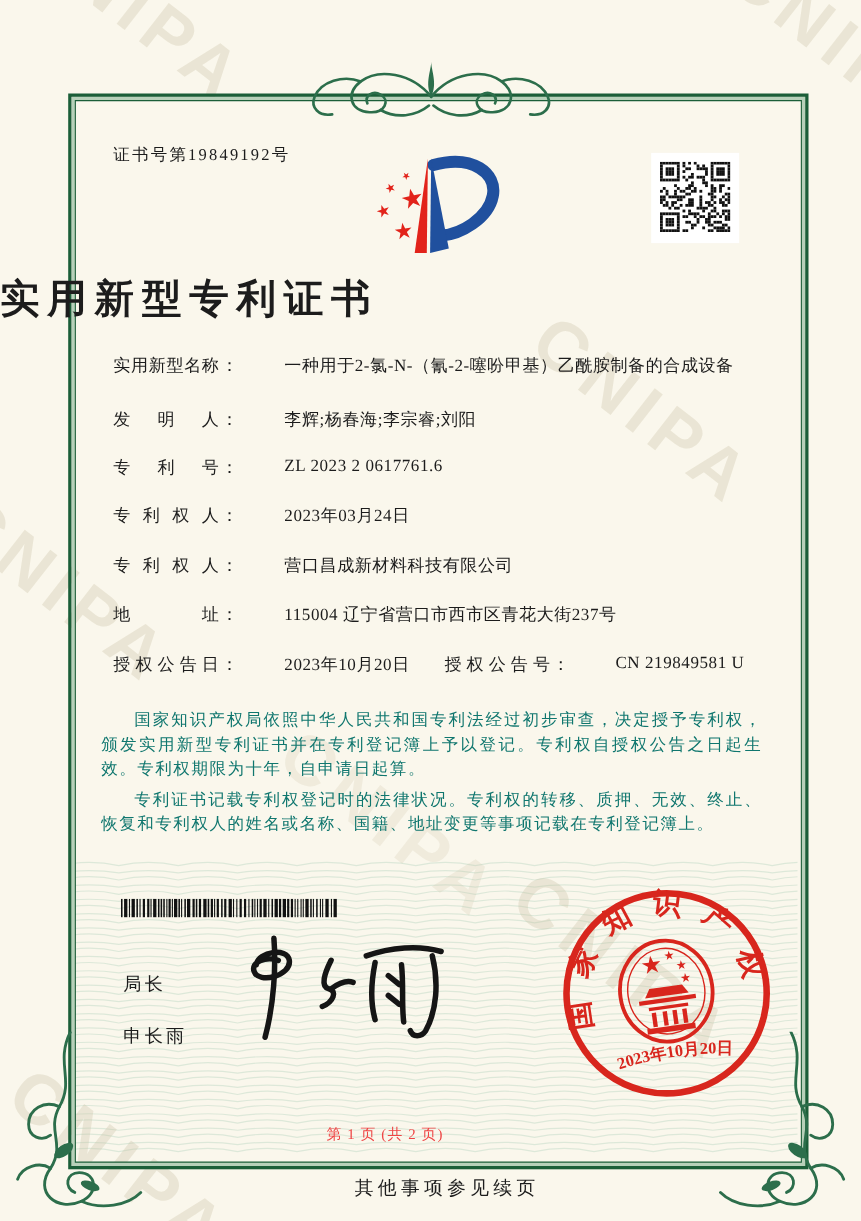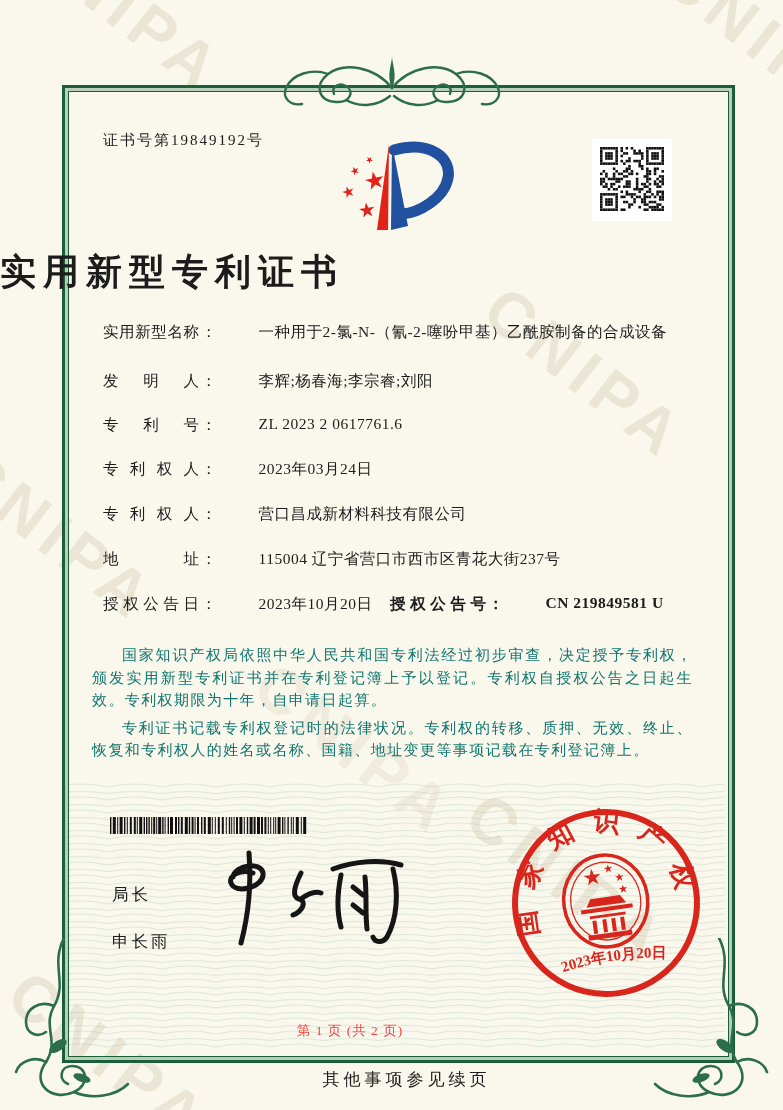--- a/index.html
+++ b/index.html
@@ -23,21 +23,21 @@
   .flourish{position:absolute;z-index:4;pointer-events:none;}
 
   
   .z{position:absolute;z-index:5;color:#1c1c1c;}
   .doc-number{left:103px;top:131px;font-size:15px;letter-spacing:2px;}
   .title{left:0;top:248px;width:783px;text-align:left;font-size:36px;font-weight:bold;letter-spacing:7px;}
   .row{position:absolute;left:103px;width:620px;font-size:15.5px;z-index:5;color:#1c1c1c;}
   .row .label{display:inline-block;width:96px;text-align:justify;text-align-last:justify;vertical-align:top;}
   .row .colon{display:inline-block;margin:0 4px 0 2px;vertical-align:top;}
   .row .value{display:inline-block;letter-spacing:.5px;max-width:480px;vertical-align:top;margin-left:38px;}
-  .row .pair2{display:inline-block;position:absolute;left:287px;top:0;font-weight:bold;}
+  .row .pair2{display:inline-block;position:absolute;left:301px;top:0;}
 
   .paras{left:92px;top:644px;width:601px;font-size:15px;line-height:22.6px;
          letter-spacing:1.4px;text-align:justify;color:#0f766e;}
   .paras p{margin:0 0 5px 0;text-indent:2em;}
 
   .barcode{position:absolute;left:110px;top:817px;z-index:5;}
   .qr-patch{position:absolute;left:592px;top:139px;width:80px;height:82px;background:#fff;z-index:5;}
   .qr{position:absolute;left:8px;top:8px;}
 
   .signer-title{left:112px;top:884px;font-family:"Liberation Sans","DejaVu Sans",sans-serif;font-size:16.5px;letter-spacing:3px;}

